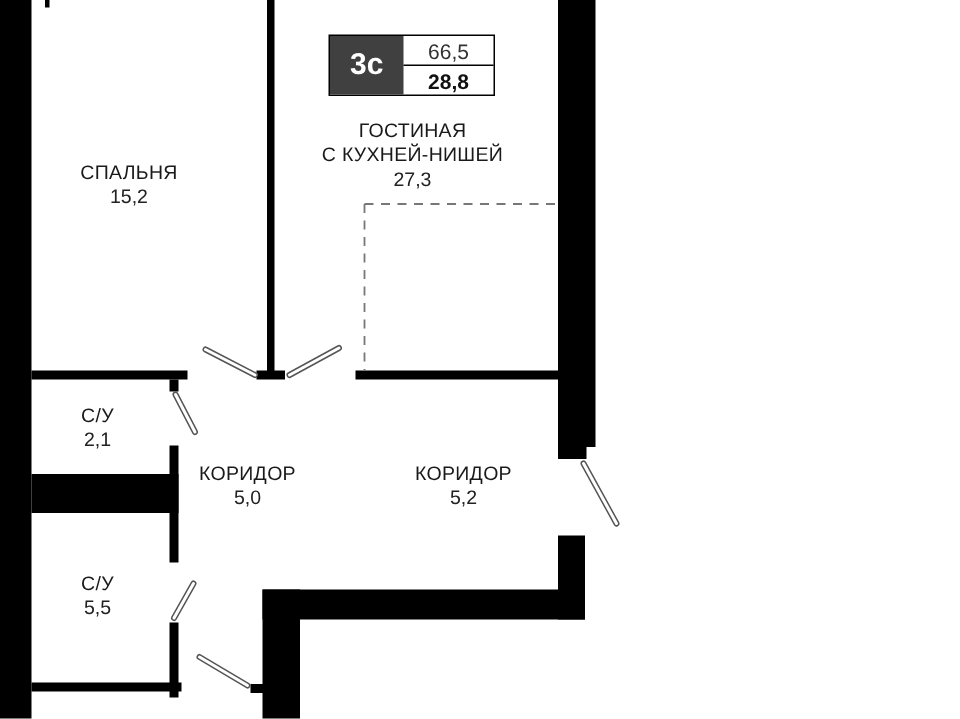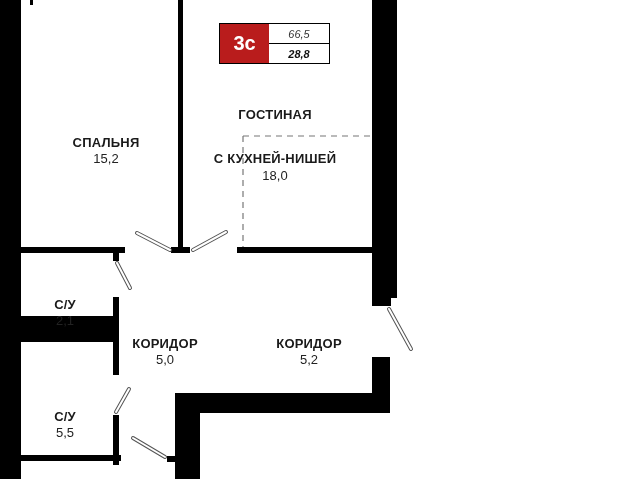--- a/index.html
+++ b/index.html
@@ -9,34 +9,34 @@
       font-family: "Liberation Sans", "DejaVu Sans", sans-serif;
       position: relative;
     }
     .plan { position: absolute; left: 0; top: 0; width: 640px; height: 479px; }
     .wall { position: absolute; background: #000; }
     .label {
       position: absolute; text-align: center; color: #1a1a1a;
       transform: translateX(-50%); white-space: nowrap;
       line-height: 1.25;
     }
-    .label .name { font-weight: bold; font-size: 13px; letter-spacing: 0.2px; margin-top: 28px; }
+    .label .name { font-weight: normal; font-size: 13px; letter-spacing: 0.2px; }
     .label .area { font-size: 13px; color: #222; }
     .badge {
       position: absolute; left: 219px; top: 23px; width: 111px; height: 41px;
       display: flex; border: 1.5px solid #000; box-sizing: border-box;
     }
     .badge .type {
-      width: 49px; background: #b91c1c; color: #fff; font-weight: bold;
+      width: 49px; background: #404040; color: #fff; font-weight: bold;
       font-size: 20px; display: flex; align-items: center; justify-content: center;
     }
     .badge .areas { flex: 1; display: flex; flex-direction: column; }
     .badge .areas div {
       flex: 1; display: flex; align-items: center; justify-content: center;
-      font-size: 11px; color: #333; font-style: italic;
+      font-size: 14px; color: #333;
     }
     .badge .areas .total { border-top: 1.5px solid #000; font-weight: bold; color: #111; }
     svg.overlay { position: absolute; left: 0; top: 0; }
   </style>
 </head>
 <body>
 
 <div class="plan">
 
   <div class="wall" style="left:0;top:0;width:21px;height:479px;"></div>
@@ -100,29 +100,29 @@
   </svg>
 
   <div class="badge">
     <div class="type">3с</div>
     <div class="areas">
       <div>66,5</div>
       <div class="total">28,8</div>
     </div>
   </div>
 
-  <div class="label" style="left:106px;top:107px;">
+  <div class="label" style="left:86px;top:107px;">
     <div class="name">СПАЛЬНЯ</div>
     <div class="area">15,2</div>
   </div>
 
   <div class="label" style="left:275px;top:79px;">
     <div class="name">ГОСТИНАЯ</div>
     <div class="name">С КУХНЕЙ-НИШЕЙ</div>
-    <div class="area">18,0</div>
+    <div class="area">27,3</div>
   </div>
 
   <div class="label" style="left:65px;top:269px;">
     <div class="name">С/У</div>
     <div class="area">2,1</div>
   </div>
 
   <div class="label" style="left:165px;top:308px;">
     <div class="name">КОРИДОР</div>
     <div class="area">5,0</div>

